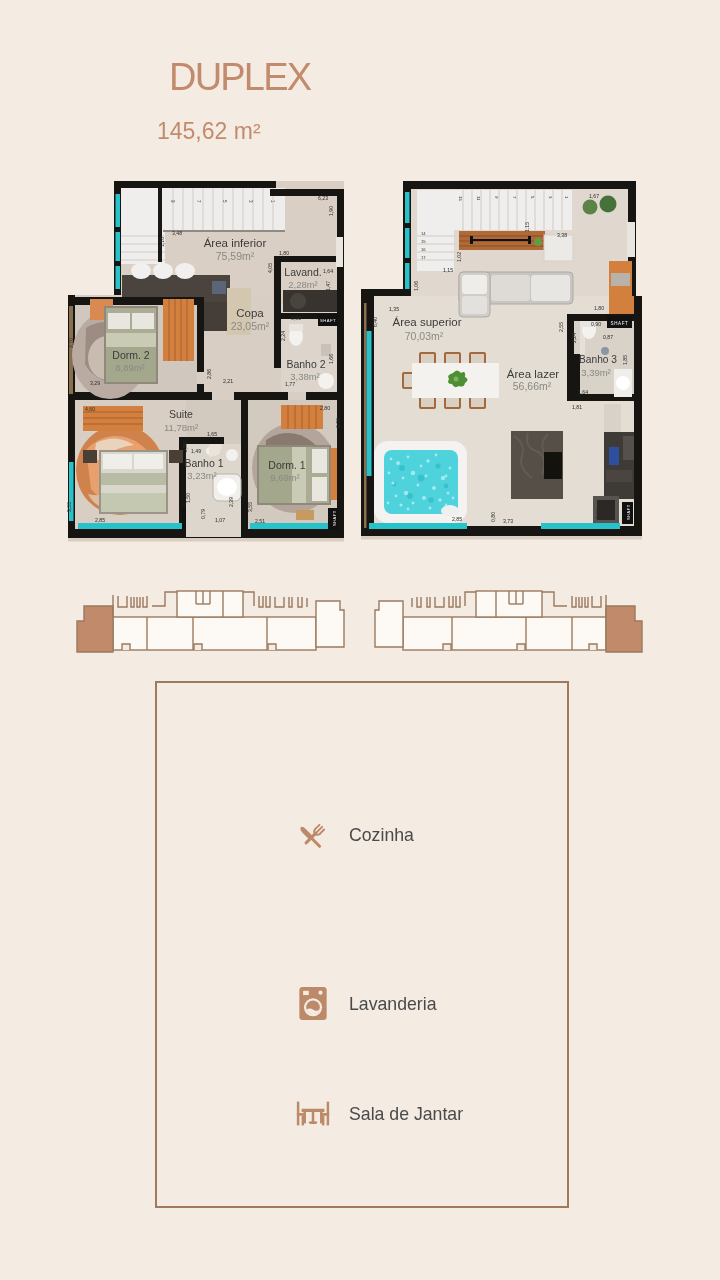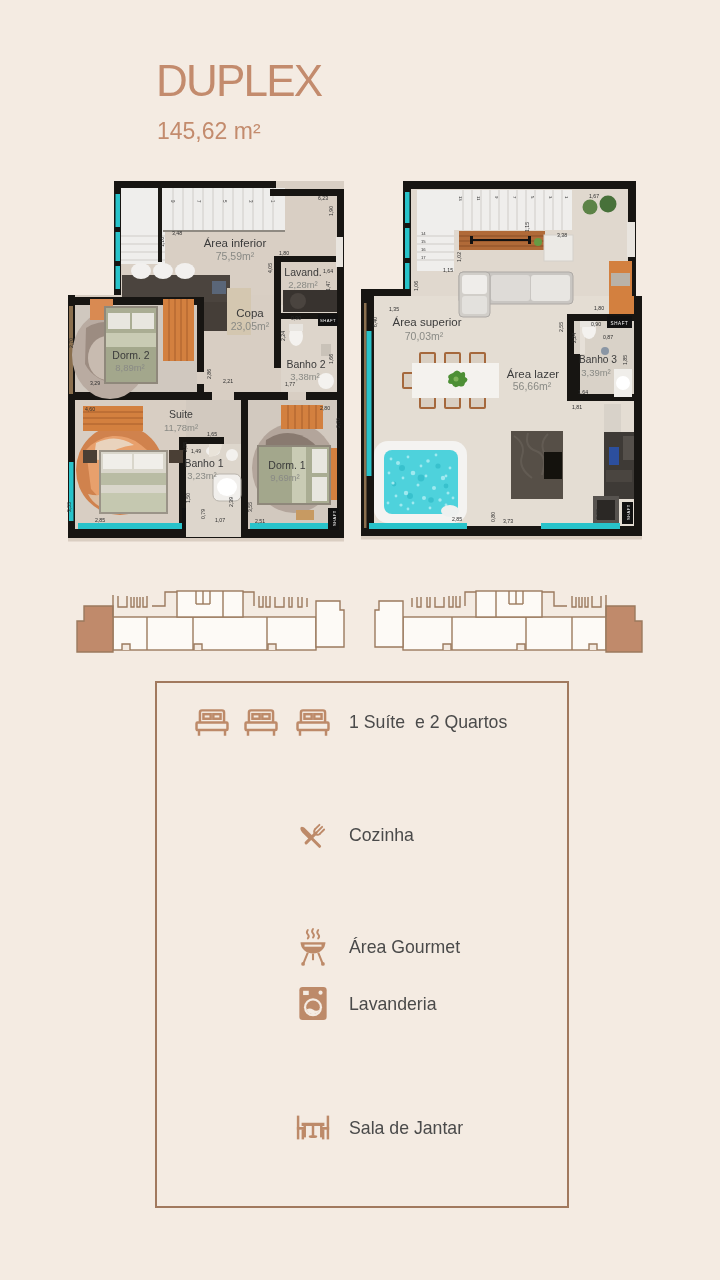--- a/index.html
+++ b/index.html
@@ -2,21 +2,21 @@
 <html><head>
 <meta charset="utf-8">
 <style>
 html,body{margin:0;padding:0;width:720px;height:1280px;background:#f4ebe2;font-family:"Liberation Sans",sans-serif;overflow:hidden}
 .abs{position:absolute}
 .legrow{position:absolute;left:0;width:100%;height:56px}
 .legtxt{position:absolute;left:192px;top:50%;transform:translateY(-50%);font-size:17.7px;color:#4a4a4a}
 </style>
 </head>
 <body>
-<div class="abs" style="left:156px;top:56px;font-size:44px;color:#c38b6d;letter-spacing:-1.8px">DUPLEX</div>
+<div class="abs" style="left:169px;top:56px;font-size:38px;color:#c38b6d;letter-spacing:-1.8px">DUPLEX</div>
 <div class="abs" style="left:157px;top:118px;font-size:23px;color:#c38b6d">145,62 m²</div>
 
 <svg class="abs" style="left:66px;top:178px" width="280" height="366" viewBox="0 0 280 366">
 <g font-family="Liberation Sans, sans-serif">
 
 <rect x="48" y="3" width="230" height="114" fill="#d9cfc4"></rect>
 <rect x="2" y="117" width="276" height="243" fill="#d8cec3"></rect>
 <rect x="9" y="119" width="122" height="97" fill="#d0c8bf"></rect>
 <rect x="120" y="222" width="158" height="129" fill="#d2c9bf"></rect>
 <rect x="215" y="127" width="57" height="87" fill="#ddd5cb"></rect>
@@ -620,49 +620,31 @@
 <symbol id="i-pisos" viewBox="0 0 36 32">
   <g fill="#bd8a69">
     <rect x="2.5" y="25.5" width="7.5" height="6.5"></rect>
     <path d="M11.5 32 v-6.5 h7.5 v-7.5 h7.5 v-7.5 h7 V32 z"></path>
   </g>
 </symbol>
 </defs>
 </svg>
 
 <div class="abs" style="left:155px;top:681px;width:410px;height:523px;border:2px solid #a1795e">
-  <div class="legrow" style="top:11px">
-    <svg class="abs" style="left:36px;top:11px" width="38" height="33">
-        <use href="#i-bed"></use>
-      </svg>
-    <svg class="abs" style="left:85px;top:11px" width="38" height="33">
-        <use href="#i-bed"></use>
-      </svg>
-    <svg class="abs" style="left:137px;top:11px" width="38" height="33">
-        <use href="#i-bed"></use>
-      </svg>
-    <span class="legtxt">1 Suíte&nbsp; e 2 Quartos</span>
-  </div>
   <div class="legrow" style="top:124px">
     <svg class="abs" style="left:139px;top:11px" width="34" height="34">
         <use href="#i-cozinha"></use>
       </svg>
     <span class="legtxt">Cozinha</span>
-  </div>
-  <div class="legrow" style="top:236px">
-    <svg class="abs" style="left:139px;top:7px" width="34" height="41">
-        <use href="#i-gourmet"></use>
-      </svg>
-    <span class="legtxt">Área Gourmet</span>
   </div>
   <div class="legrow" style="top:293px">
     <svg class="abs" style="left:140px;top:9px" width="32" height="37">
         <use href="#i-lav"></use>
       </svg>
     <span class="legtxt">Lavanderia</span>
   </div>
-  <div class="legrow" style="top:417px">
+  <div class="legrow" style="top:403px">
     <svg class="abs" style="left:137px;top:10px" width="38" height="35">
         <use href="#i-jantar"></use>
       </svg>
     <span class="legtxt">Sala de Jantar</span>
   </div>
 </div>
 
 </body></html>

